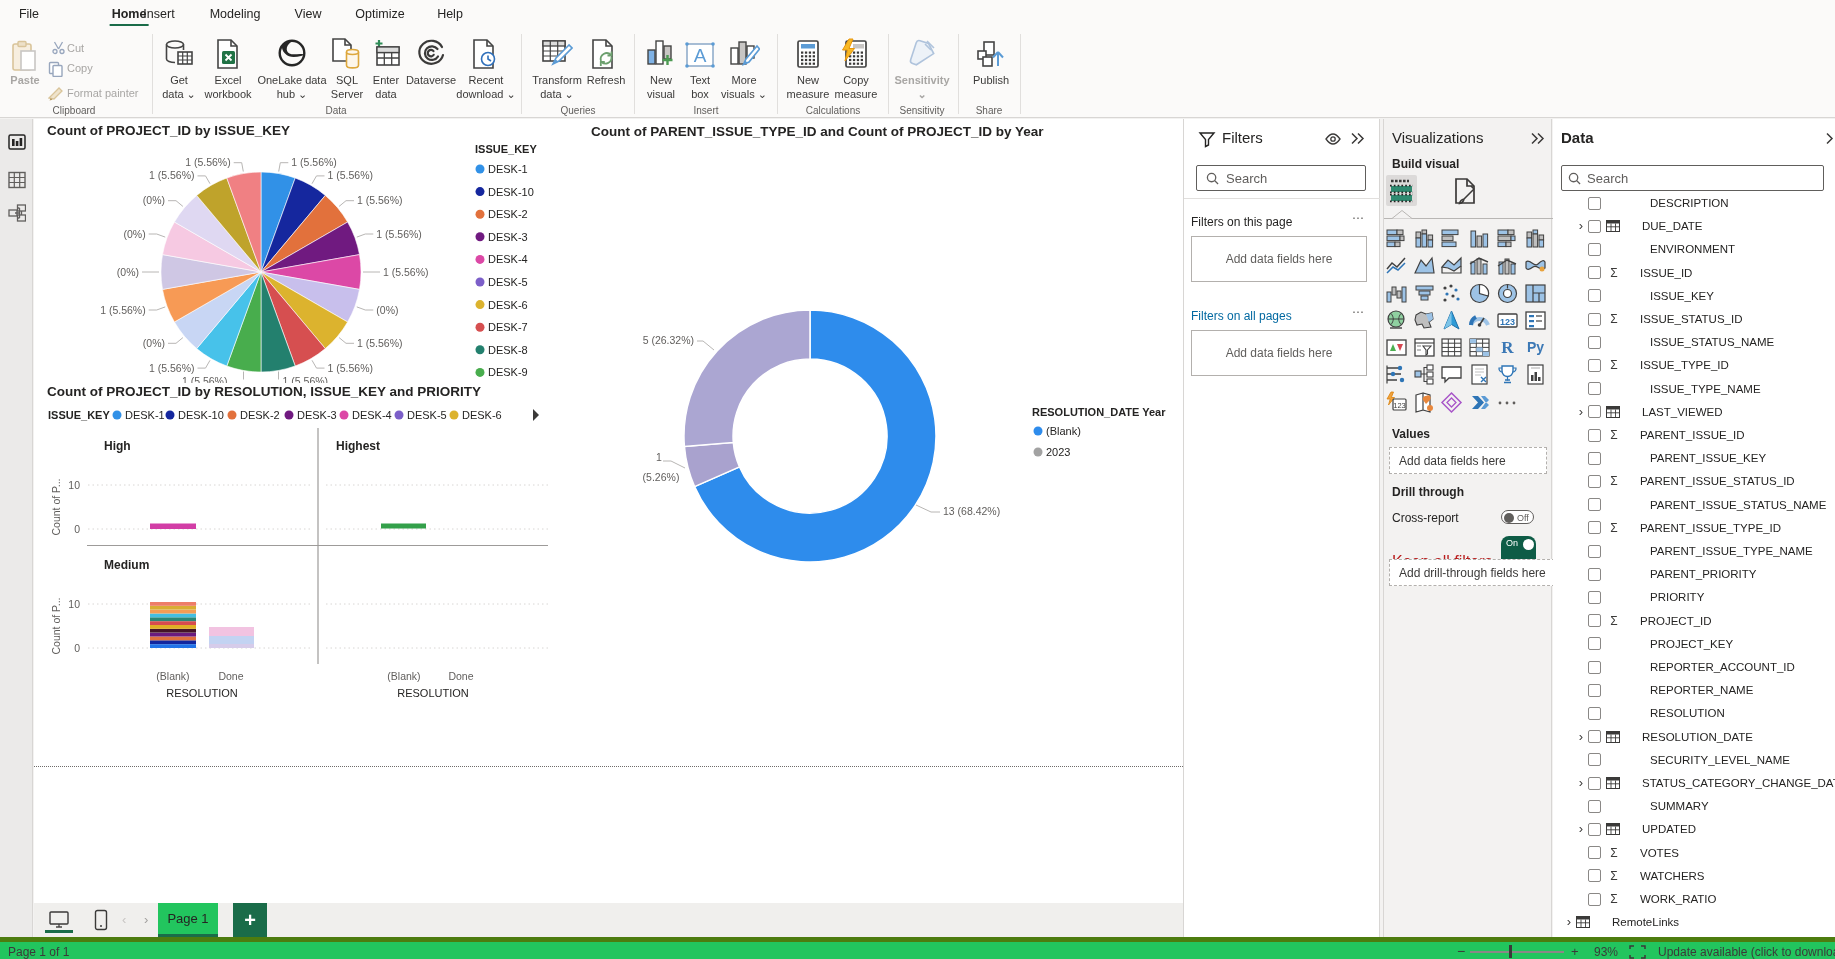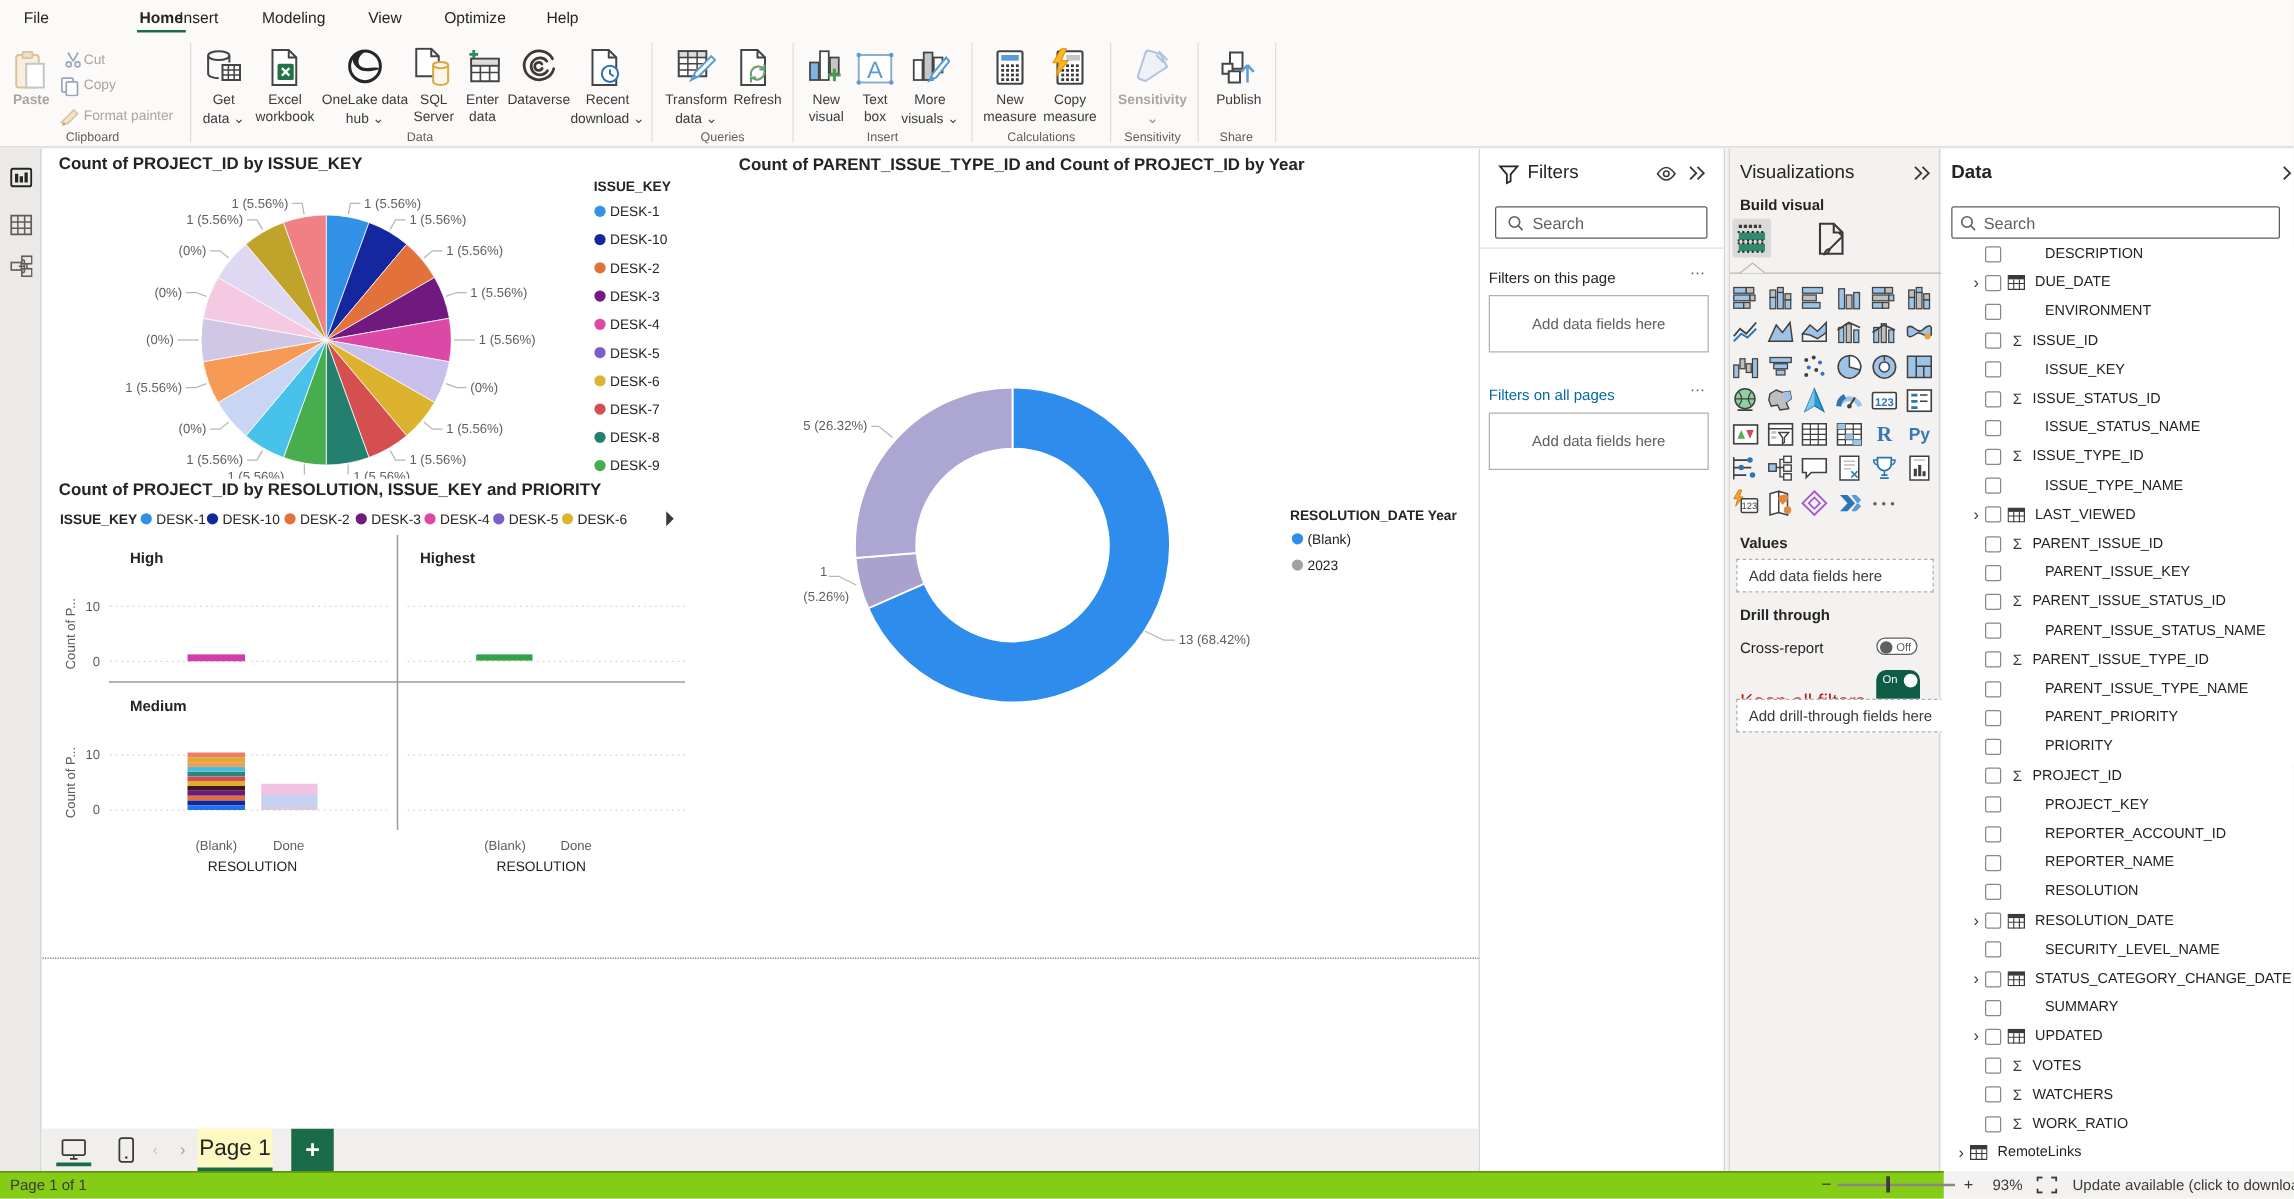--- a/index.html
+++ b/index.html
@@ -26,23 +26,23 @@
 #dpane { position:absolute; left:1553px; top:119px; width:282px; height:818px; background:#fff; }
 .search { position:absolute; height:26px; border:1px solid #605E5C; border-radius:2px; background:#fff; font-size:13px; color:#605E5C; display:flex; align-items:center; }
 .adfbox { position:absolute; border:1px solid #B3B0AD; background:#fff; font-size:12px; color:#605E5C; display:flex; align-items:center; justify-content:center; }
 .dashbox { position:absolute; border:1px dashed #B3B0AD; background:#fff; font-size:12px; color:#3B3A39; display:flex; align-items:center; padding-left:9px; }
 .frow { position:absolute; left:21px; height:20px; display:flex; align-items:center; white-space:nowrap; }
 .chev { width:14px; font-size:13px; color:#3B3A39; text-align:center; line-height:14px; }
 .cb { width:13px; height:13px; border:1px solid #8A8886; border-radius:2px; background:#fff; margin-right:5px; }
 .sig { font-size:12px; color:#3B3A39; width:16px; text-align:center; }
 .dticon { width:18px; display:inline-flex; align-items:center; }
 .noicon { width:26px; }
-.fname { font-size:11.5px; color:#252423; margin-left:4px; }
+.fname { font-size:11.5px; color:#252423; margin-left:18px; }
 #tabstrip { position:absolute; left:34px; top:903px; width:1149px; height:34px; background:#F0EFED; }
-#statusbar { position:absolute; left:0; top:937px; width:1555px; height:22px; background:#84cc16; border-top:1px solid #4d7c0f; font-size:12px; color:#3B3A39; }
+#statusbar { position:absolute; left:0; top:937px; width:1835px; height:22px; background:#22c55e; border-top:5px solid #4d7c0f; font-size:12px; color:#3B3A39; }
 </style></head><body>
 <div id="ribbon">
     <div class="menurow">
 <div class="mi" style="left:29px">File</div>
 <div class="mi sel" style="left:93px">Home</div>
 <div class="mi" style="left:159px">Insert</div>
 <div class="mi" style="left:235px">Modeling</div>
 <div class="mi" style="left:308px">View</div>
 <div class="mi" style="left:380px">Optimize</div>
 <div class="mi" style="left:450px">Help</div>
@@ -953,21 +953,21 @@
       <path d="M8 17 h6" stroke="#3B3A39" stroke-width="1.4"></path>
       <path d="M11 14 v3" stroke="#3B3A39" stroke-width="1.2"></path>
     </svg>
 <div style="position:absolute;left:11px;top:27px;width:28px;height:3px;background:#1A6C49"></div>
 <svg style="position:absolute;left:60px;top:6px" width="14" height="22" viewBox="0 0 14 22">
       <rect x="1.5" y="1.5" width="11" height="19" rx="2" fill="none" stroke="#3B3A39" stroke-width="1.4"></rect>
       <circle cx="7" cy="17" r="1" fill="#3B3A39"></circle>
     </svg>
 <div style="position:absolute;left:88px;top:9px;font-size:13px;color:#C8C6C4">‹</div>
 <div style="position:absolute;left:110px;top:9px;font-size:13px;color:#A19F9D">›</div>
-<div style="position:absolute;left:124px;top:0;width:60px;height:34px;background:#fef9c3;border-bottom:3px solid #1A6C49;display:flex;align-items:center;justify-content:center;font-size:18px;color:#252423">Page 1</div>
+<div style="position:absolute;left:124px;top:0;width:60px;height:34px;background:#22c55e;border-bottom:3px solid #1A6C49;display:flex;align-items:center;justify-content:center;font-size:13px;color:#252423">Page 1</div>
 <div style="position:absolute;left:199px;top:0;width:34px;height:34px;background:#1A6C49;color:#fff;display:flex;align-items:center;justify-content:center;font-size:20px;font-weight:bold">+</div>
 </div>
 <div id="statusbar">
 <div style="position:absolute;left:8px;top:3px">Page 1 of 1</div>
 <div style="position:absolute;left:1457px;top:1px;font-size:14px;color:#3B3A39">−</div>
 <div style="position:absolute;left:1470px;top:9px;width:94px;height:2px;background:#8A8886"></div>
 <div style="position:absolute;left:1509px;top:3px;width:3px;height:13px;background:#3B3A39"></div>
 <div style="position:absolute;left:1571px;top:2px;font-size:13px;color:#3B3A39">+</div>
 <div style="position:absolute;left:1594px;top:3px">93%</div>
 <svg style="position:absolute;left:1629px;top:3px" width="17" height="14" viewBox="0 0 17 14">

